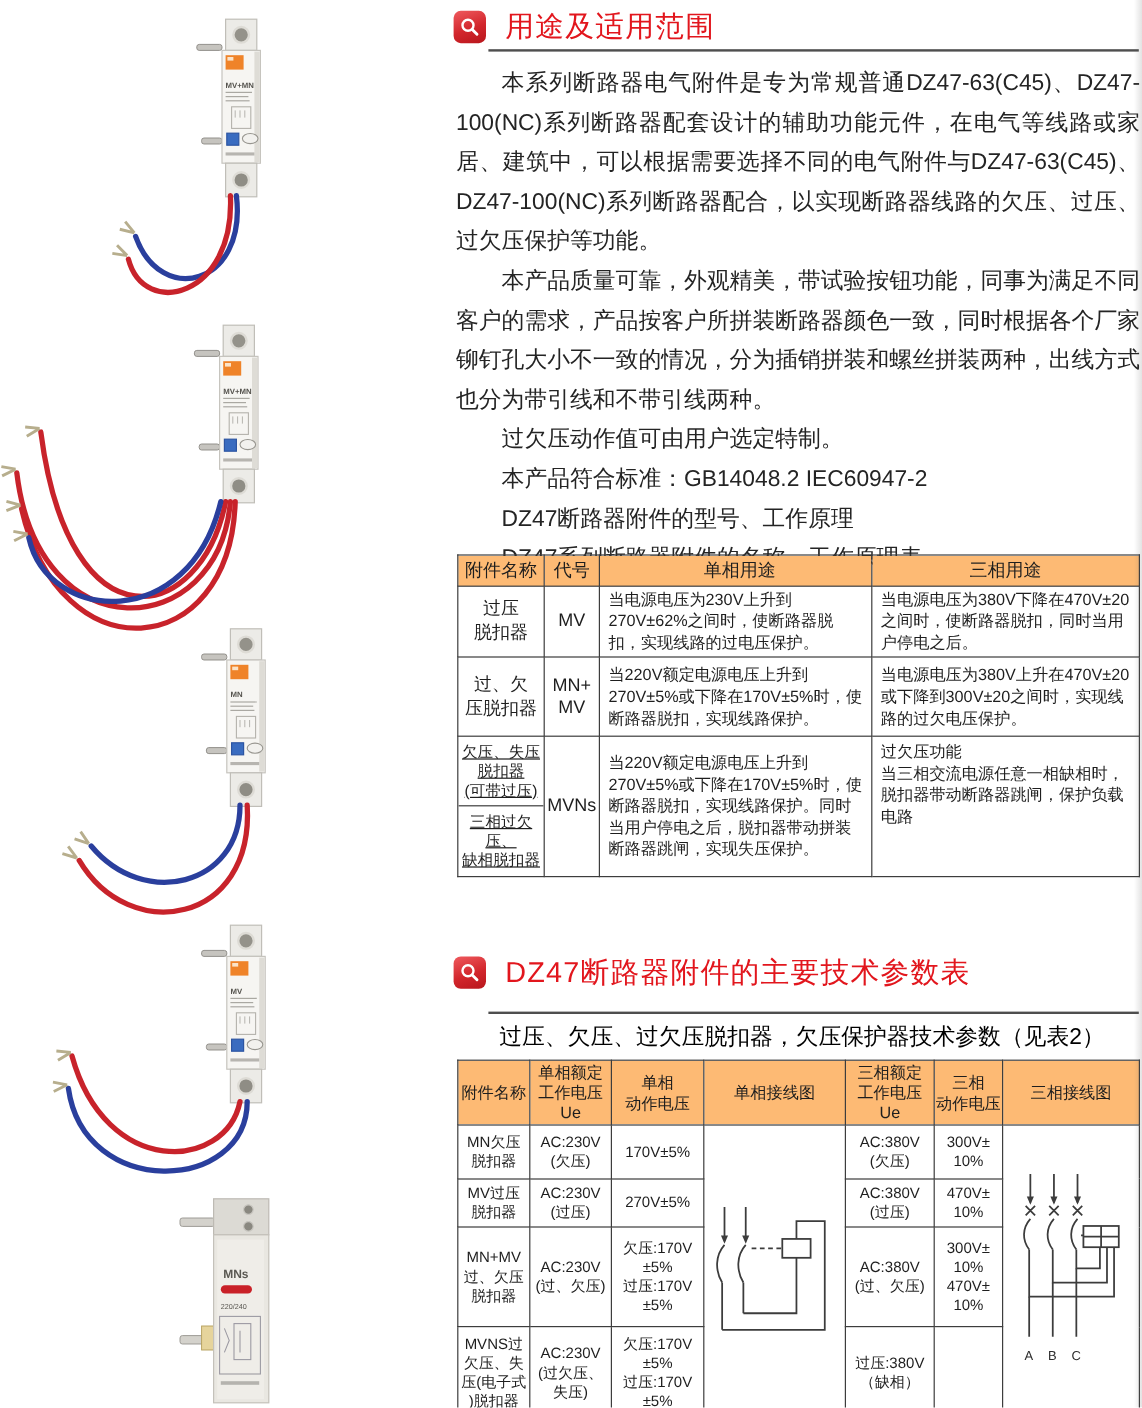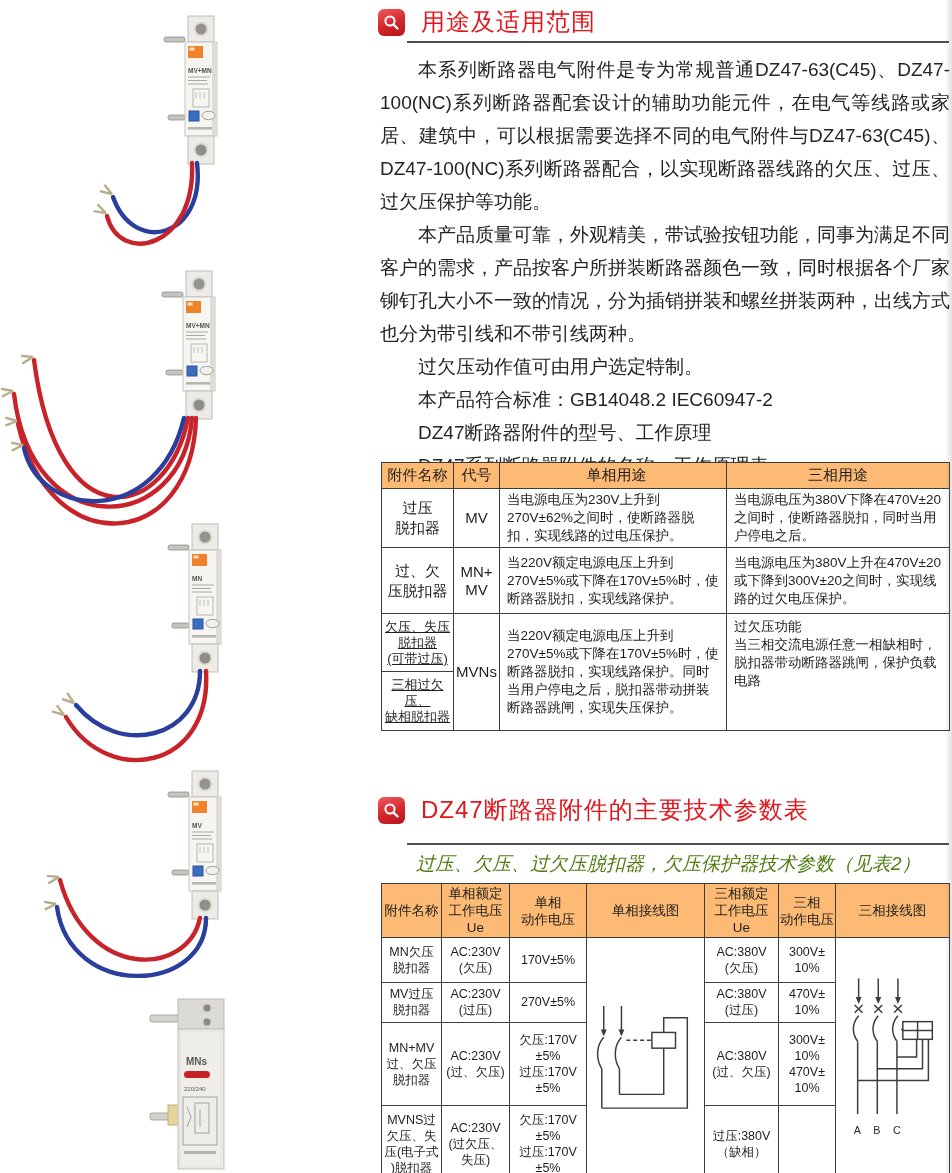--- a/index.html
+++ b/index.html
@@ -10,21 +10,21 @@
   .right-col{position:absolute;left:378px;top:0;width:574px;height:1173px;}
   .sec-header{position:absolute;left:0;display:flex;align-items:center;gap:16px;}
   .sec-icon{width:27px;height:27px;border-radius:6px;flex:0 0 27px;
             background:linear-gradient(160deg,#ef5a5e 0%,#d2262c 55%,#b8161c 100%);
             display:flex;align-items:center;justify-content:center;}
   .sec-title{font-size:24px;letter-spacing:1px;color:#e2161d;}
   .rule{position:absolute;left:29px;right:3px;height:2px;background:#4e4e4e;}
   .body-text{position:absolute;left:2px;right:2px;}
   .body-text p{margin:0;font-size:19px;line-height:33px;text-align:justify;text-indent:2em;
                color:#242424;}
-  .subtitle{position:absolute;left:2px;right:2px;font-size:19px;color:#4d7c0f;padding-left:36px;font-style:italic;}
+  .subtitle{position:absolute;left:2px;right:2px;font-size:19px;color:#000000;padding-left:36px;}
   table{border-collapse:collapse;table-layout:fixed;position:absolute;left:3px;width:568px;}
   td,th{border:1.5px solid #3d3d3d;vertical-align:middle;overflow:hidden;}
   th{background:#fdba74;font-weight:normal;text-align:center;}
   .t1 th{font-size:15px;}
   .t1 .cname{font-size:15px;text-align:center;line-height:20px;}
   .t1 .ccode{font-size:15px;text-align:center;line-height:18px;}
   .t1 .cbody{font-size:13.5px;line-height:18px;text-align:left;padding:2px 7px;}
   .t1 .split{padding:0;font-size:13px;text-decoration:underline;}
   .t1 .split > div{display:flex;align-items:center;justify-content:center;text-align:center;line-height:16px;}
   .t1 .split .top{height:57px;border-bottom:1.5px solid #3d3d3d;}

